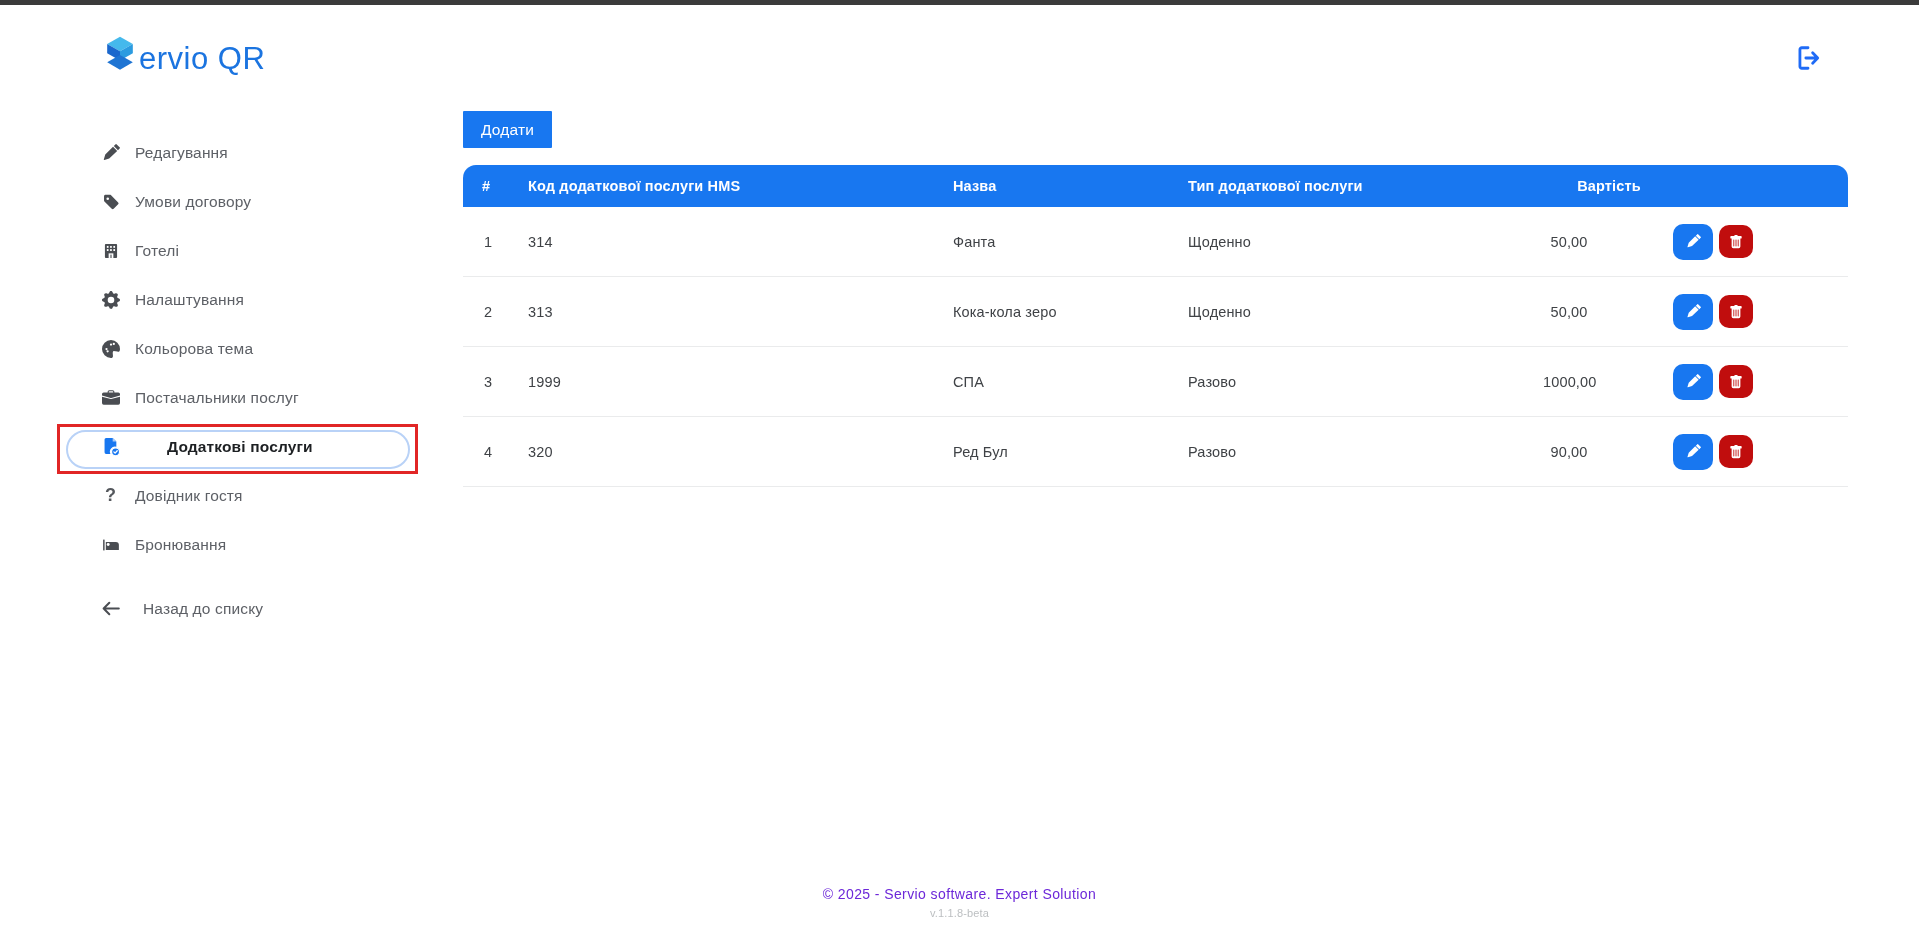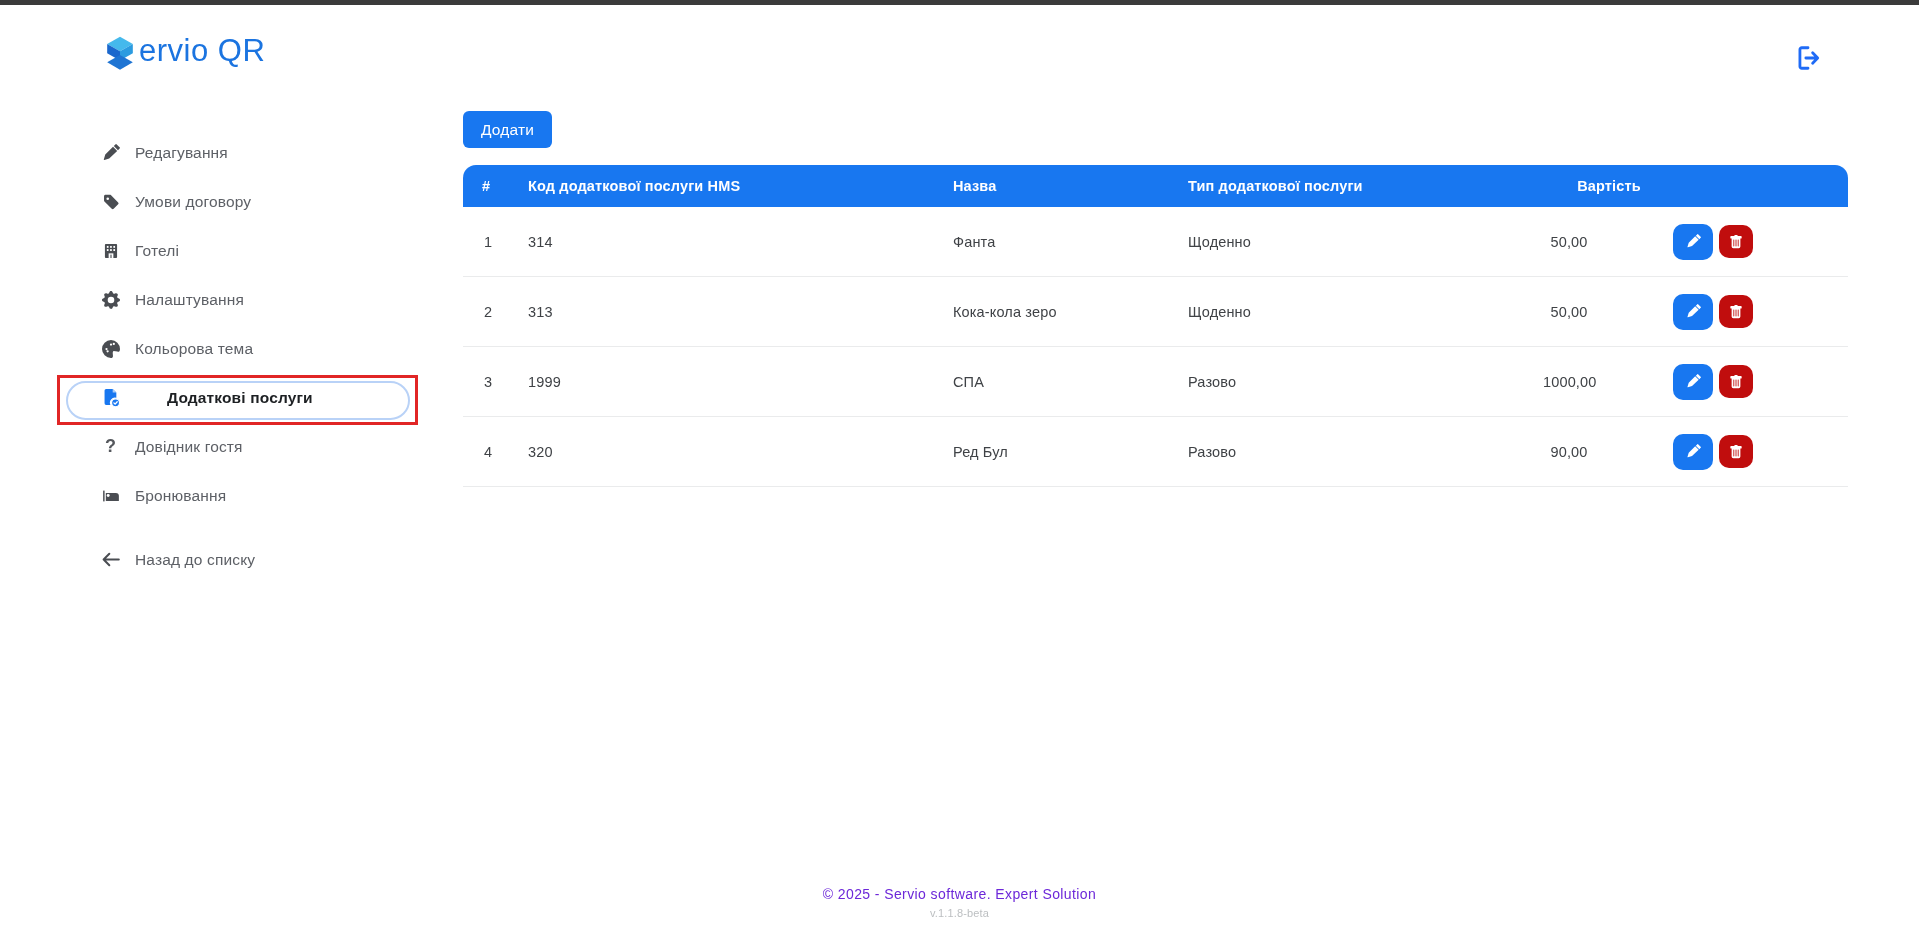--- a/index.html
+++ b/index.html
@@ -2,21 +2,21 @@
 <html><head>
 <meta charset="utf-8">
 <style>
   * { margin:0; padding:0; box-sizing:border-box; }
   html,body { width:1919px; height:941px; background:#ffffff; overflow:hidden;
     font-family:"Liberation Sans","DejaVu Sans",sans-serif; letter-spacing:.15px; }
 
   .topbar { position:absolute; top:0; left:0; width:100%; height:5px; background:#3b3b3b; }
 
   
-  .logo { position:absolute; left:98px; top:33px; display:flex; align-items:flex-start; cursor:pointer; }
+  .logo { position:absolute; left:98px; top:33px; display:flex; align-items:flex-end; cursor:pointer; }
   .logo-mark { width:44px; height:44px; }
   .logo-text { font-size:31px; color:#1b74e0; font-weight:400; margin-left:-3px; letter-spacing:.5px; }
 
   
   .logout-btn { position:absolute; left:1793px; top:44px; width:30px; height:30px;
     background:none; border:none; cursor:pointer; }
 
   
   .sidebar { position:absolute; left:57px; top:128px; width:361px; }
   .nav-item { position:relative; height:49px; display:flex; align-items:center;
@@ -24,25 +24,25 @@
   .nav-item .ico { width:21px; height:21px; display:flex; align-items:center; justify-content:center; flex:0 0 21px; }
   .nav-item .ico svg { display:block; }
   .nav-item .lbl { margin-left:14px; white-space:nowrap; }
   .nav-item.active { color:#1d2023; font-weight:bold;gap:32px; }
   .nav-item.active .annot { position:absolute; left:0; right:0; top:2px; bottom:-3px;
     border:3px solid #e12626; pointer-events:none; }
   .nav-item.active .pill { position:absolute; left:9px; right:8px; top:8px; bottom:2px;
     border:2px solid #b9d2f7; border-radius:22px; background:#fff; }
   .nav-item > .ico, .nav-item > .lbl { position:relative; z-index:2; }
   .qmark { font-size:18px; font-weight:bold; color:#55585d; }
-  .back-link { margin-top:15px; }
+  .back-link { margin-top:15px;gap:8px; }
 
   
   .add-btn { position:absolute; left:463px; top:111px; height:37px; padding:0 18px;
-    background:#1877f0; color:#fff; border:none; border-radius:6px; font-size:15.5px;
+    background:#1877f0; color:#fff; border:none; border-radius:1px; font-size:15.5px;
     font-family:inherit; cursor:pointer; letter-spacing:.2px; }
 
   .table { position:absolute; left:463px; top:165px; width:1385px; }
   .t-header, .t-row { display:grid; grid-template-columns:65px 425px 235px 355px 130px 1fr;
     align-items:center; }
   .t-header { background:#1877f0; color:#fff; height:42px; border-radius:13px 13px 0 0;
     font-weight:bold; font-size:14.5px; }
   .t-header .c-num { padding-left:19px; }
   .t-row { height:70px; border-bottom:1px solid #eaebec; background:#fff;
     color:#3f4246; font-size:14.5px; }
@@ -132,20 +132,29 @@
 
   <div class="nav-item">
     <span class="ico">
       <svg viewBox="0 0 16 16" width="18" height="18" fill="#4a4d52">
         <path d="M12.433 10.07C14.133 10.585 16 11.15 16 8a8 8 0 1 0-8 8c1.996 0 1.826-1.504 1.649-3.08-.124-1.101-.252-2.237.351-2.92.465-.527 1.42-.237 2.433.07zM8 5a1 1 0 1 1 0-2 1 1 0 0 1 0 2zM3 8a1 1 0 1 1 2 0 1 1 0 0 1-2 0zm2 3a1 1 0 1 1 0-2 1 1 0 0 1 0 2zm5.5-6.5a1 1 0 1 1 0-2 1 1 0 0 1 0 2z"></path>
       </svg>
     </span>
     <span class="lbl">Кольорова тема</span>
   </div>
 
+  <div class="nav-item">
+    <span class="ico">
+      <svg viewBox="0 0 16 16" width="18" height="18" fill="#4a4d52">
+        <path d="M6.5 1A1.5 1.5 0 0 0 5 2.5V3H1.5A1.5 1.5 0 0 0 0 4.5v1.384l7.614 2.03a1.5 1.5 0 0 0 .772 0L16 5.884V4.5A1.5 1.5 0 0 0 14.5 3H11v-.5A1.5 1.5 0 0 0 9.5 1h-3zm0 1h3a.5.5 0 0 1 .5.5V3H6v-.5a.5.5 0 0 1 .5-.5z"></path>
+        <path d="M0 12.5A1.5 1.5 0 0 0 1.5 14h13a1.5 1.5 0 0 0 1.5-1.5V6.85L8.129 8.947a.5.5 0 0 1-.258 0L0 6.85v5.65z"></path>
+      </svg>
+    </span>
+    <span class="lbl">Постачальники послуг</span>
+  </div>
 
   <div class="nav-item active">
     <span class="annot"></span>
     <span class="pill"></span>
     <span class="ico">
       <svg viewBox="0 0 18 18" width="20" height="20">
         <path fill="#1877f0" d="M3.2 2.2A1.4 1.4 0 0 1 4.6.8h5.9l3.3 3.3v4.6a4.6 4.6 0 0 0-5.3 6.5H4.6a1.4 1.4 0 0 1-1.4-1.4z"></path>
         <path fill="#a9ccf8" d="M10.5.8l3.3 3.3h-3.3z"></path>
         <circle cx="13.1" cy="13.3" r="3.6" fill="#1877f0" stroke="#fff" stroke-width="1.1"></circle>
         <path d="M11.6 13.4l1.1 1.1 1.9-2.1" stroke="#fff" stroke-width="1.2" fill="none" stroke-linecap="round" stroke-linejoin="round"></path>

